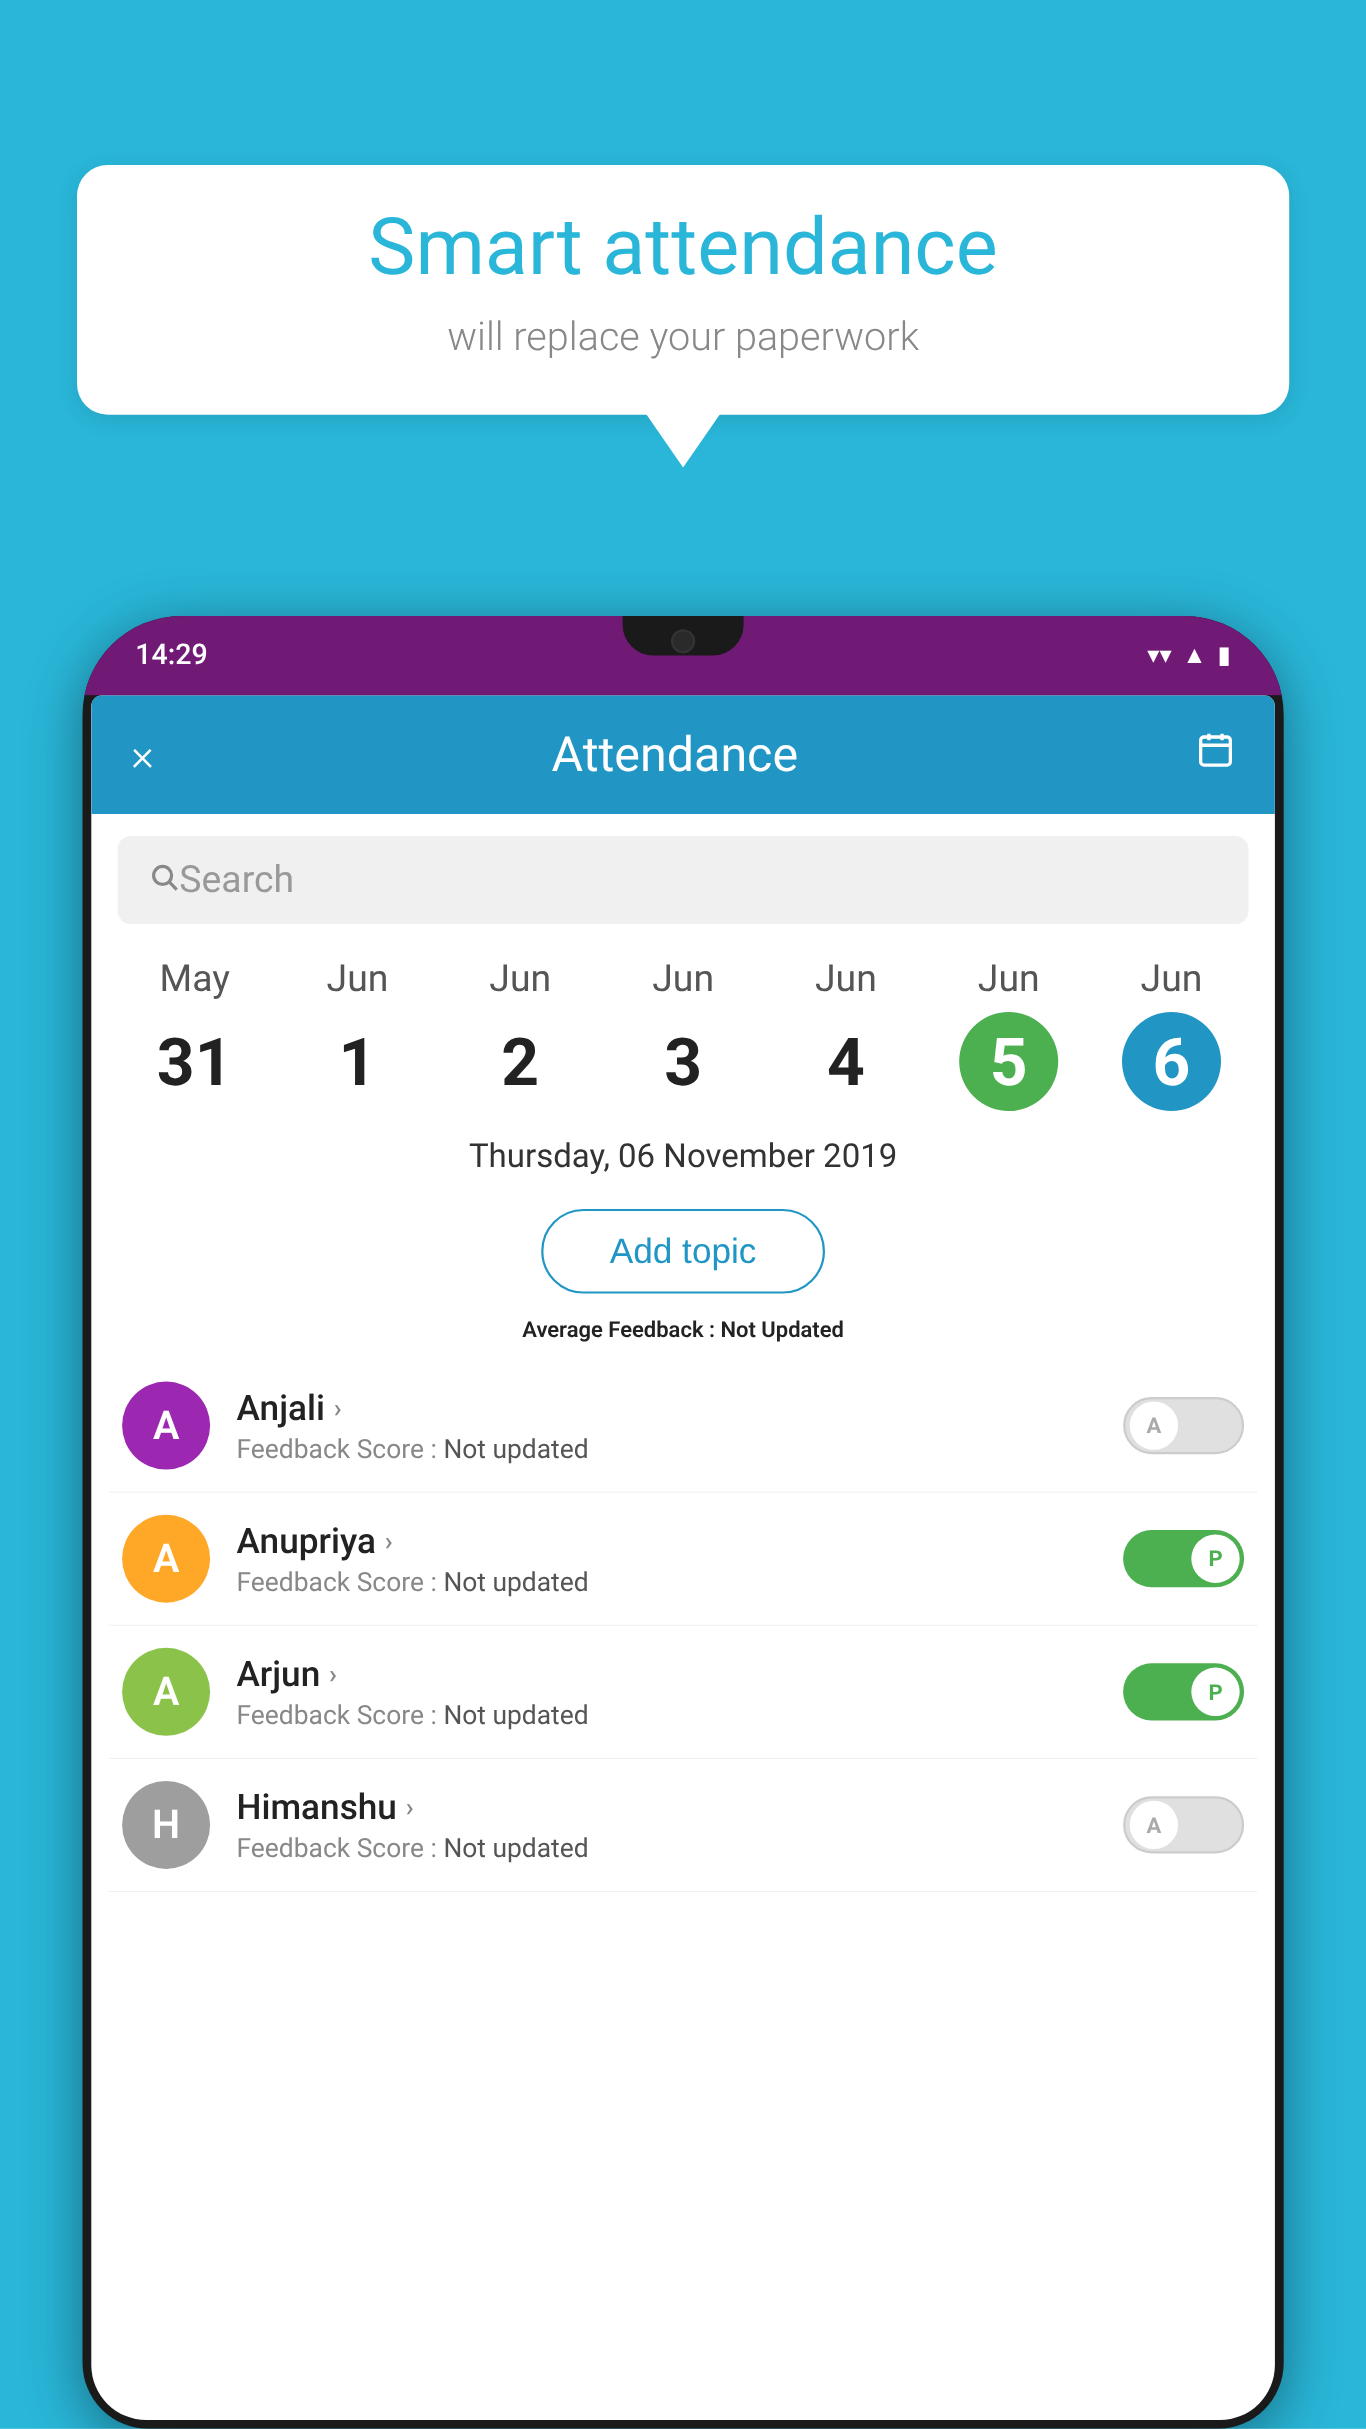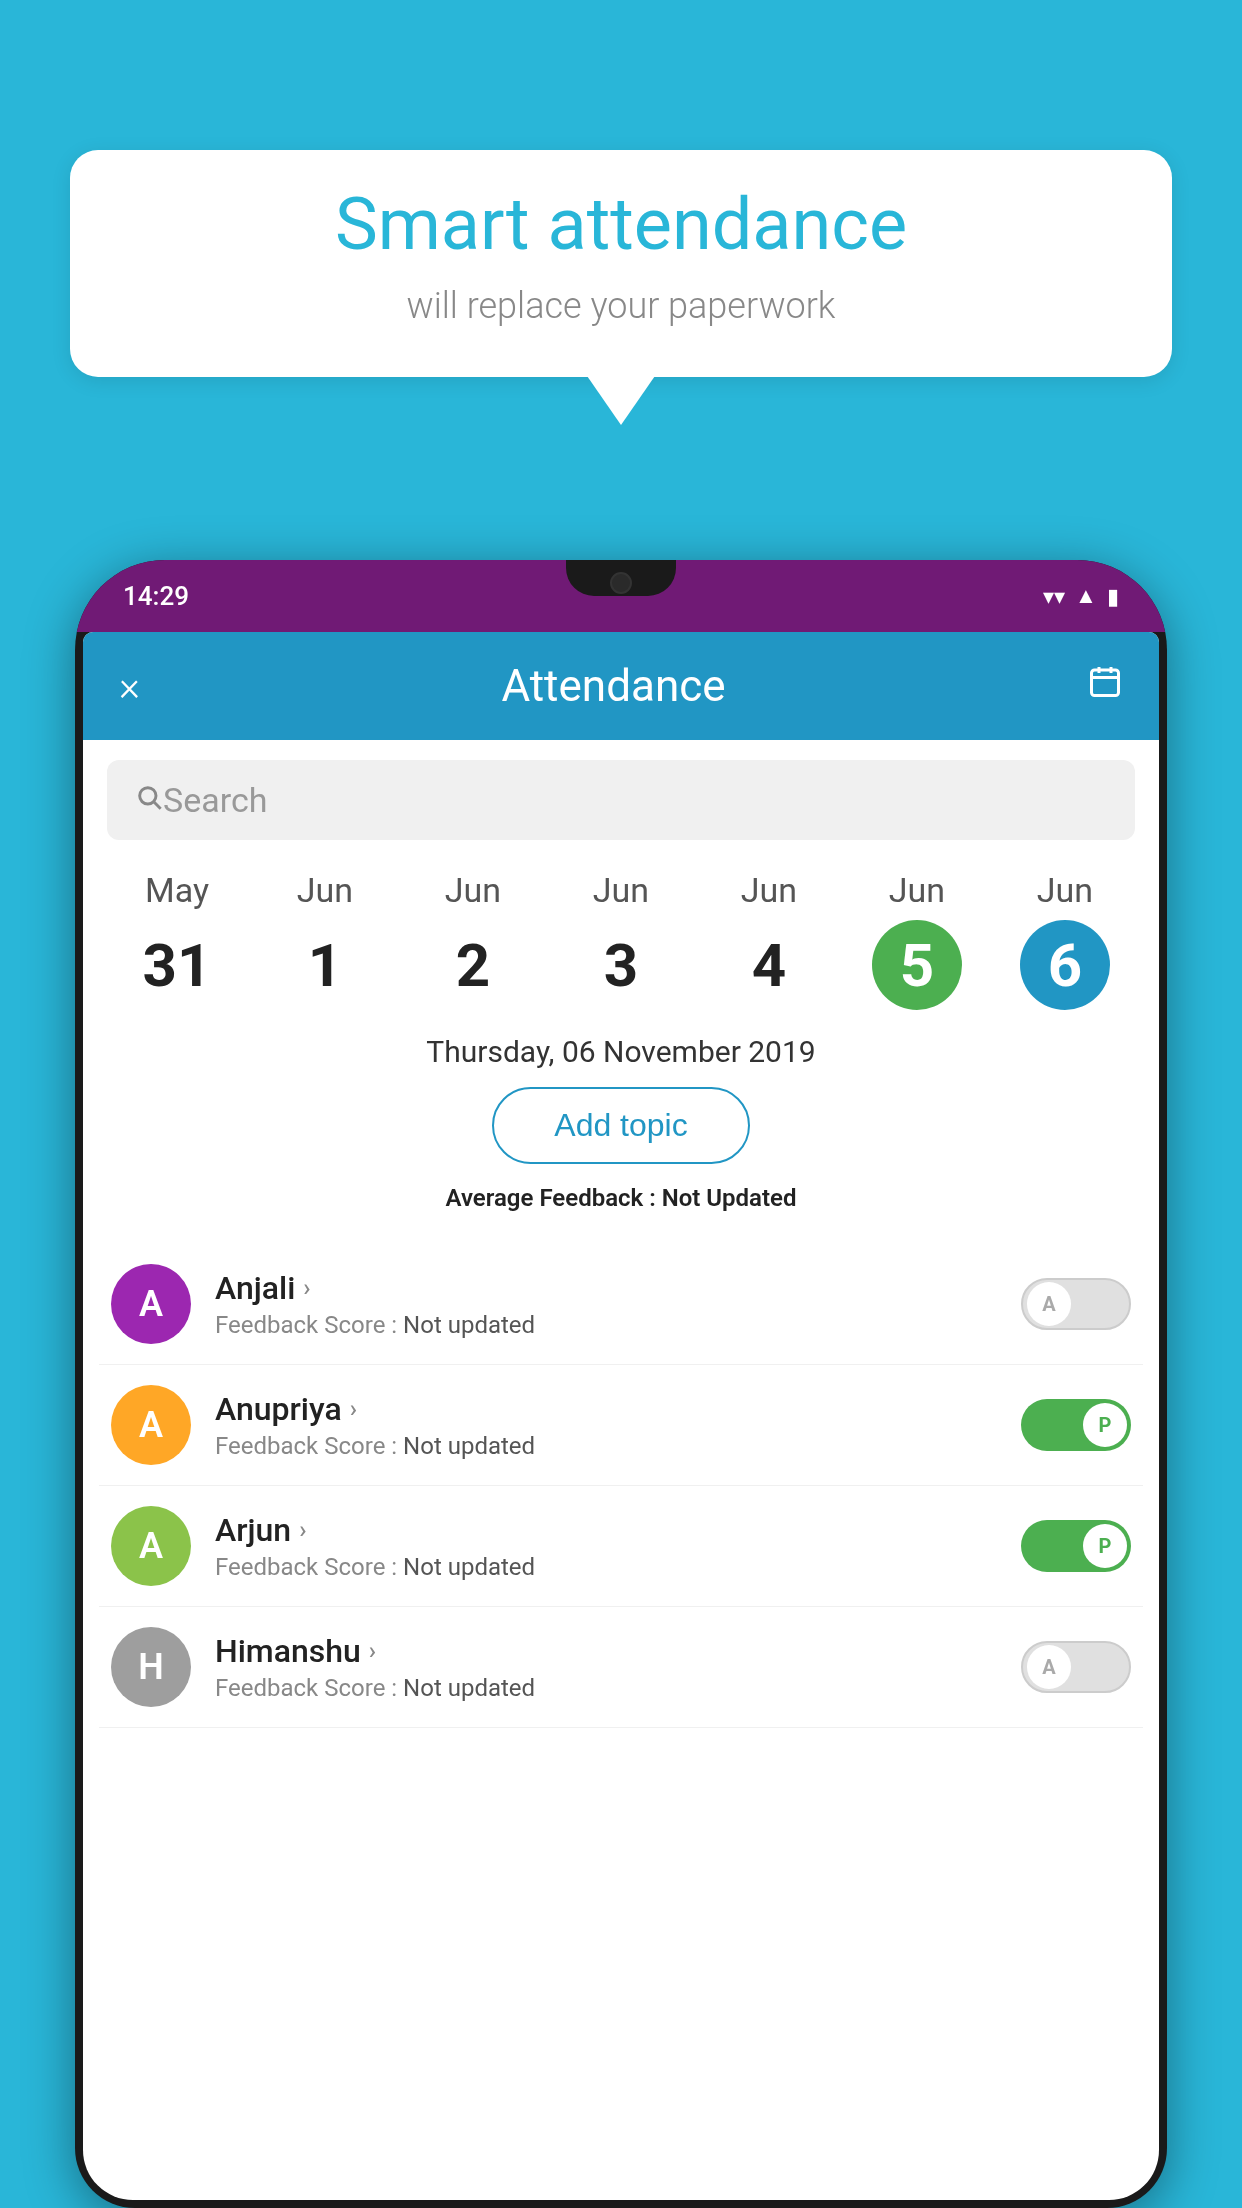--- a/index.html
+++ b/index.html
@@ -204,37 +204,37 @@
     .selected-date-label {
       text-align: center;
       padding: 24px 0 18px;
       font-size: 30px;
       color: #333;
     }
 
     
     .add-topic-btn {
       display: block;
-      margin: 0 auto 20px;
+      margin: 12px auto 20px;
       border: 2px solid #2196c4;
       background: transparent;
       color: #2196c4;
       border-radius: 40px;
       padding: 18px 60px;
       font-size: 32px;
       cursor: pointer;
       width: fit-content;
     }
 
     
     .avg-feedback {
       text-align: center;
-      font-size: 24px;
+      font-size: 20px;
       color: #888;
-      margin-bottom: 32px;
+      margin-bottom: 16px;
     }
     .avg-feedback span {
       color: #222;
       font-weight: 600;
     }
 
     
     .student-list {
       padding: 0 16px;
     }

